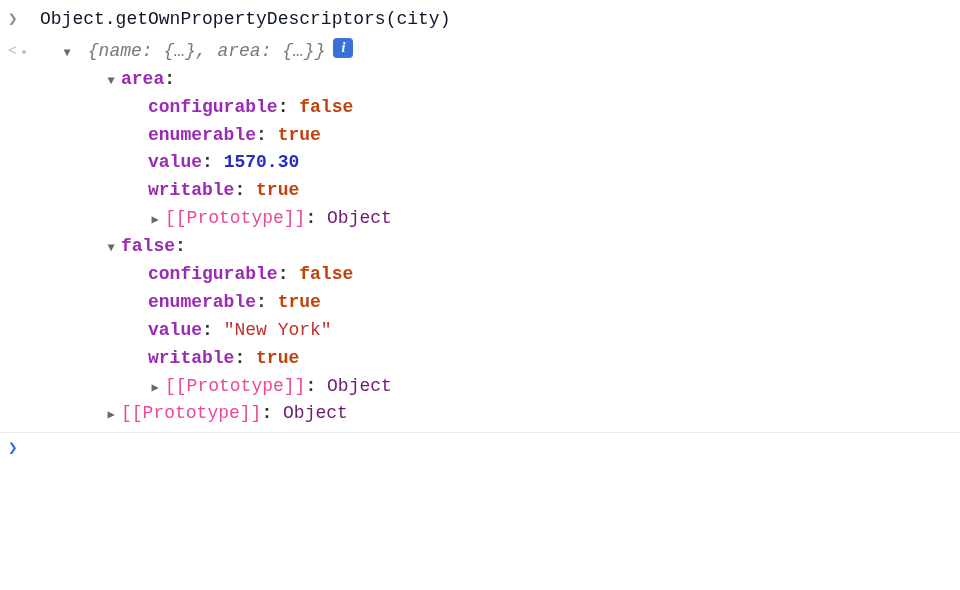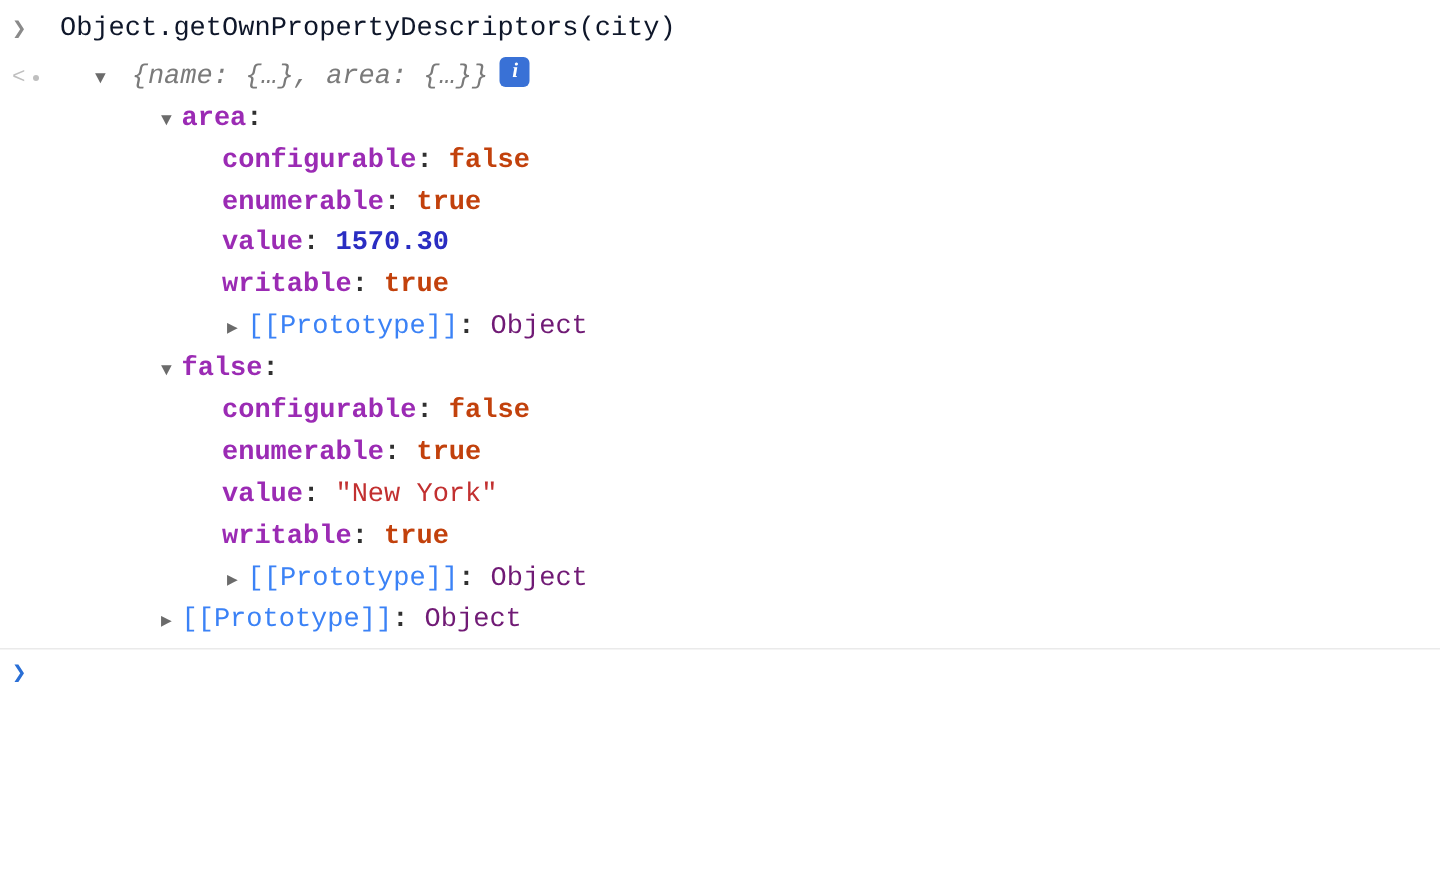--- a/index.html
+++ b/index.html
@@ -84,21 +84,21 @@
     font-family: Georgia, serif;
     font-style: italic;
     font-weight: bold;
     font-size: 14px;
     cursor: pointer;
   }
   .prop-key { color: #9b2bb4; font-weight: 600; }
   .bool-true, .bool-false { color: #c2410c; font-weight: 600; text-align: right; }
   .num { color: #2a2dc2; font-weight: 600; }
   .str { color: #c23030; }
-  .internal { color: #3b82f6; }
+  .internal { color: #ec4899; }
   .objref { color: #701a75; }
   .colon { color: #303030; font-weight: 600; }
   .code-input { color: #0f172a; }
   .line { border-top: 1px solid #eaeaea; margin-top: 2px; }
 </style>
 </head>
 <body>
 
 <div class="console">
 

